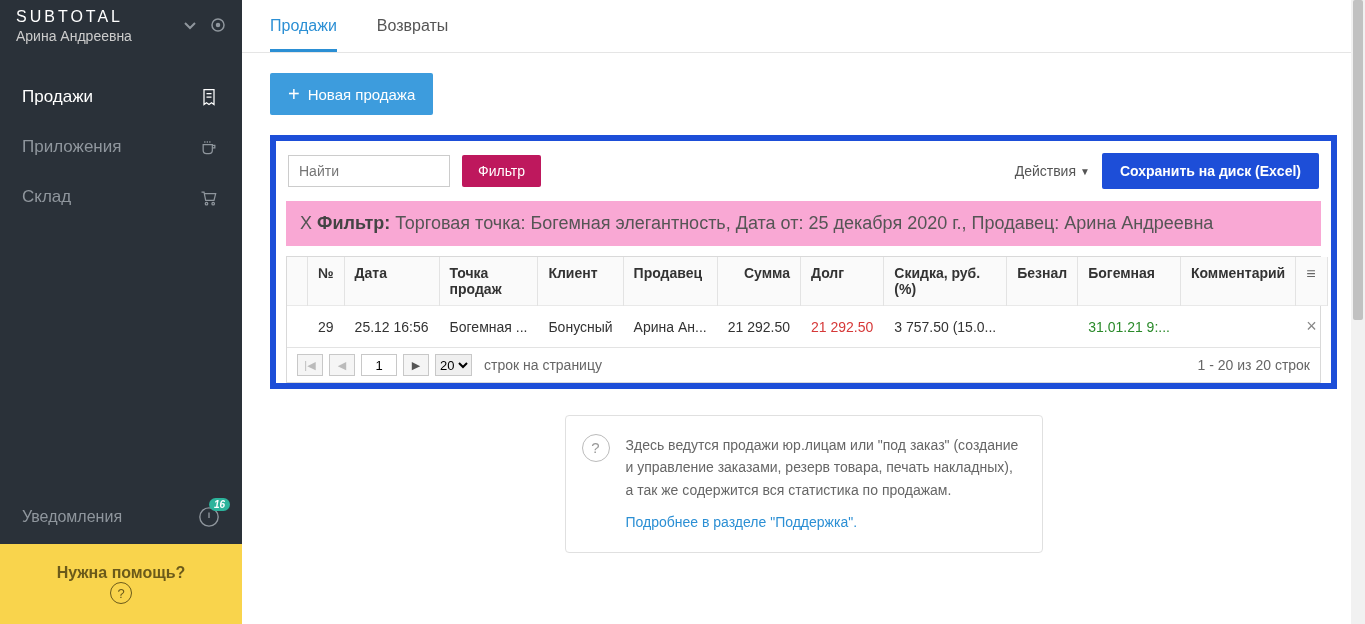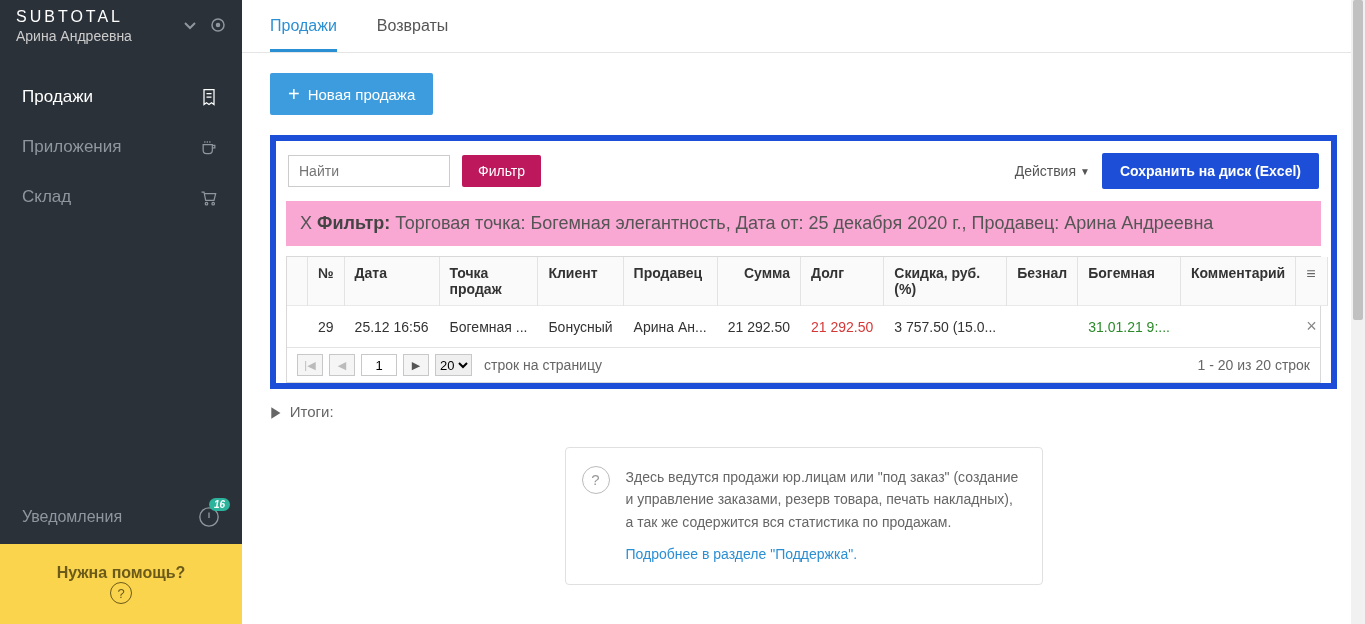--- a/index.html
+++ b/index.html
@@ -240,24 +240,20 @@
             <span class="pg-btn">▶</span>
             <select class="pg-select">
               <option>20</option>
             </select>
             <span class="pg-label">строк на страницу</span>
             <span class="pg-info">1 - 20 из 20 строк</span>
           </div>
         </div>
       </div>
 
-      <div class="totals">
-        <span class="tri-right">▶</span>
-        <span>Итоги:</span>
-      </div>
 
       <div class="help-box">
         <span class="q">?</span>
         <div>Здесь ведутся продажи юр.лицам или "под заказ" (создание и управление заказами, резерв товара, печать накладных), а так же содержится вся статистика по продажам.</div>
         <div style="margin-top:10px"><a href="#">Подробнее в разделе "Поддержка".</a></div>
       </div>
     </div>
 
     <div class="scrollbar">
       <div class="scrollbar-thumb"></div>

